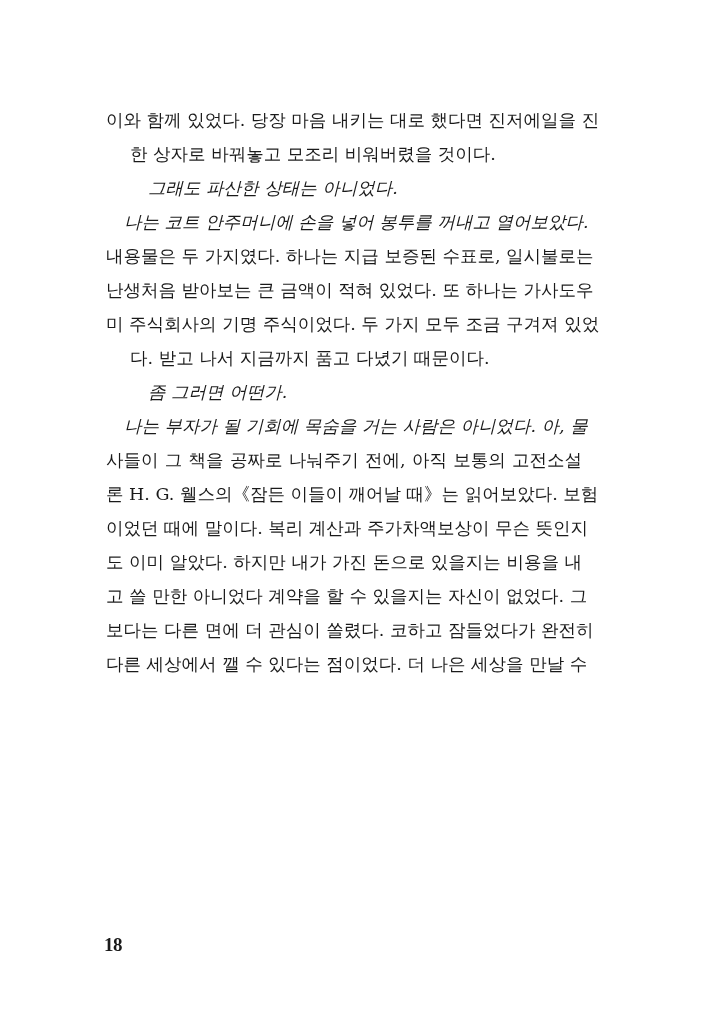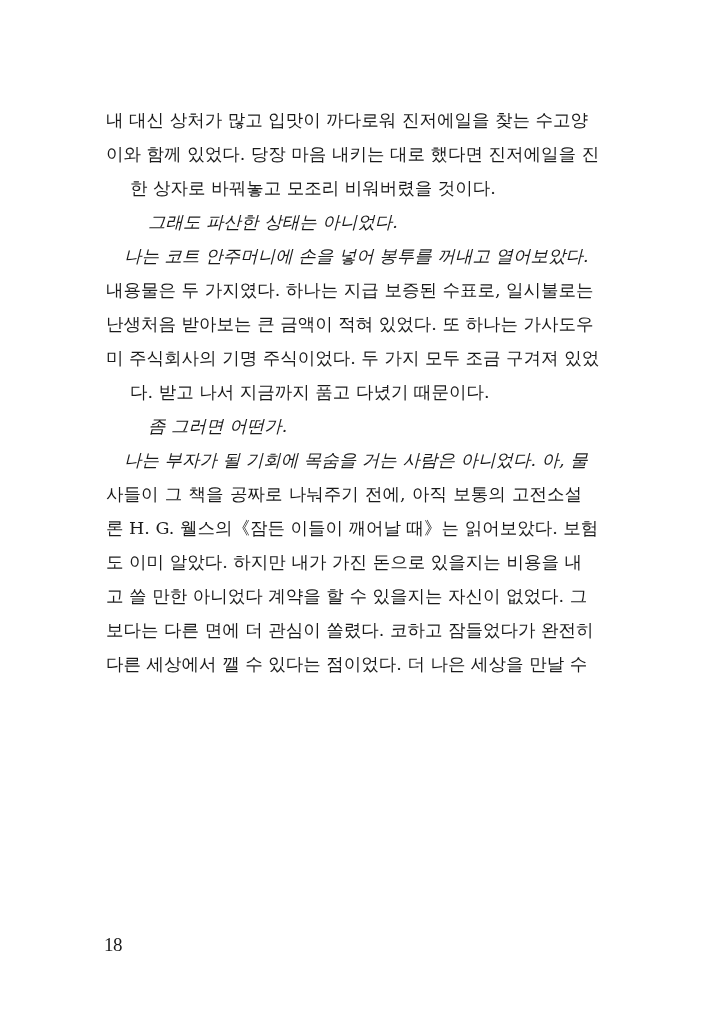--- a/index.html
+++ b/index.html
@@ -40,29 +40,29 @@
       font-style: italic;
     }
     .page-number {
       position: absolute;
       left: 104px;
       top: 934px;
       font-family: "Liberation Serif", "DejaVu Serif", serif;
       font-size: 19px;
       color: #1a1a1a;
       letter-spacing: -0.5px;
+      font-weight: bold;
     }
   </style>
 </head>
 <body>
 
 <div class="page">
 
   <div>
-    <span class="line">내 대신 상처가 많고 입맛이 까다로워 진저에일을 찾는 수고양</span>
     <span class="line">이와 함께 있었다. 당장 마음 내키는 대로 했다면 진저에일을 진</span>
     <span class="line last">한 상자로 바꿔놓고 모조리 비워버렸을 것이다.</span>
   </div>
 
   <div>
     <span class="line indent last">그래도 파산한 상태는 아니었다.</span>
   </div>
 
   <div>
     <span class="line indent">나는 코트 안주머니에 손을 넣어 봉투를 꺼내고 열어보았다.</span>
@@ -74,20 +74,21 @@
 
   <div>
     <span class="line indent last">좀 그러면 어떤가.</span>
   </div>
 
 
   <div>
     <span class="line indent">나는 부자가 될 기회에 목숨을 거는 사람은 아니었다. 아, 물</span>
     <span class="line">사들이 그 책을 공짜로 나눠주기 전에, 아직 보통의 고전소설</span>
     <span class="line">론 H. G. 웰스의《잠든 이들이 깨어날 때》는 읽어보았다. 보험</span>
+    <span class="line">이었던 때에 말이다. 복리 계산과 주가차액보상이 무슨 뜻인지</span>
     <span class="line">도 이미 알았다. 하지만 내가 가진 돈으로 있을지는 비용을 내</span>
     <span class="line">고 쓸 만한 아니었다 계약을 할 수 있을지는 자신이 없었다. 그</span>
     <span class="line">보다는 다른 면에 더 관심이 쏠렸다. 코하고 잠들었다가 완전히</span>
     <span class="line">다른 세상에서 깰 수 있다는 점이었다. 더 나은 세상을 만날 수</span>
   </div>
 </div>
 
 <div class="page-number">18</div>
 
 </body></html>

